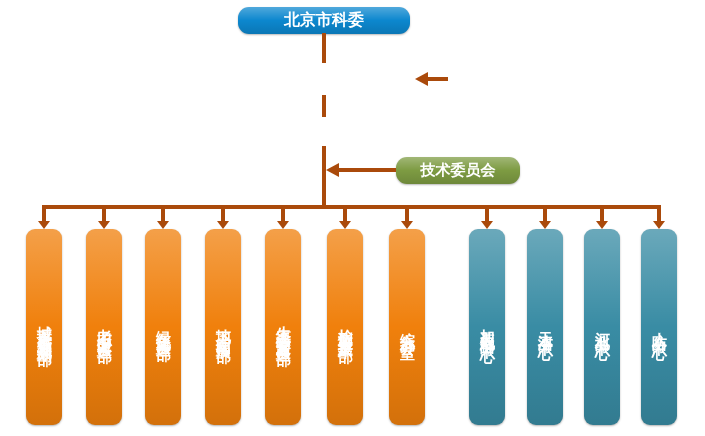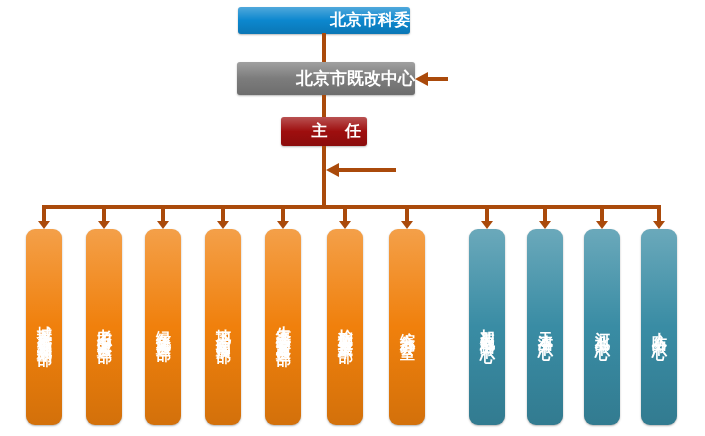--- a/index.html
+++ b/index.html
@@ -1,22 +1,22 @@
 <!DOCTYPE html>
 <html style="--blue: #0C87CE; --gray: #7C7C7C; --red: #9E0E0E; --green: #7D9B42; --orange: #F0800C; --teal: #398CA4; --connector: #AA4A0B;"><head>
 <meta charset="utf-8">
 <style>
   html,body{margin:0;padding:0;background:#ffffff;}
   .stage{
     position:relative;width:705px;height:436px;background:#ffffff;overflow:hidden;
     font-family:"DejaVu Sans","Liberation Sans",sans-serif;
   }
   .box{
-    position:absolute;display:flex;align-items:center;justify-content:flex-end;
-    color:#fff;font-weight:700;border-radius:3px;
+    position:absolute;display:flex;align-items:center;justify-content:center;
+    color:#fff;font-weight:700;border-radius:11px;
     background-image:linear-gradient(180deg,rgba(255,255,255,.28),rgba(255,255,255,0) 50%,rgba(0,0,0,.12));
     box-shadow:0 1px 2px rgba(0,0,0,.28);
     white-space:nowrap;
   }
   .blue{background-color:var(--blue,#0C87CE);}
   .gray{background-color:var(--gray,#7C7C7C);}
   .red{background-color:var(--red,#9E0E0E);}
   .green{background-color:var(--green,#7D9B42);}
   .line{position:absolute;background-color:var(--connector,#AA4A0B);}
   .arrow-left{
@@ -49,35 +49,32 @@
 <body>
 
 <div class="stage">
 
   <div class="box blue" style="left:238px;top:7px;width:172px;height:27px;font-size:16px">
     <span>北京市科委</span>
   </div>
 
   <div class="line" style="left:322px;top:33px;width:4px;height:30px"></div>
 
-  <div class="box gray" style="left:237px;top:62px;width:178px;height:33px;font-size:17px">
-    <span>北京市既改中心</span>
-  </div>
 
   <div class="line" style="left:427px;top:77px;width:21px;height:4px"></div>
   <div class="arrow-left" style="left:415px;top:72px"></div>
 
   <div class="line" style="left:322px;top:95px;width:4px;height:22px"></div>
 
-  <div class="box red" style="left:281px;top:117px;width:86px;height:29px;font-size:16px;letter-spacing:6px">
-    <span>主 任</span>
-  </div>
 
   <div class="line" style="left:322px;top:146px;width:4px;height:61px"></div>
 
+  <div class="box green" style="left:396px;top:157px;width:124px;height:27px;font-size:15px">
+    <span>技术委员会</span>
+  </div>
   <div class="line" style="left:338px;top:168px;width:58px;height:4px"></div>
   <div class="arrow-left" style="left:326px;top:163px"></div>
 
   <div class="line" style="left:42px;top:205px;width:619px;height:4px"></div>
 
   <div id="columns">
       <div class="col orange" style="left: 26px;">
         <div class="stub"></div>
         <div class="arrow-down"></div>
         <div class="vbox">

